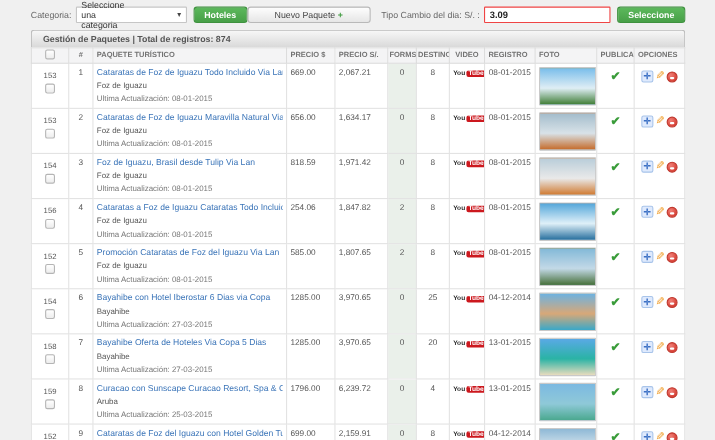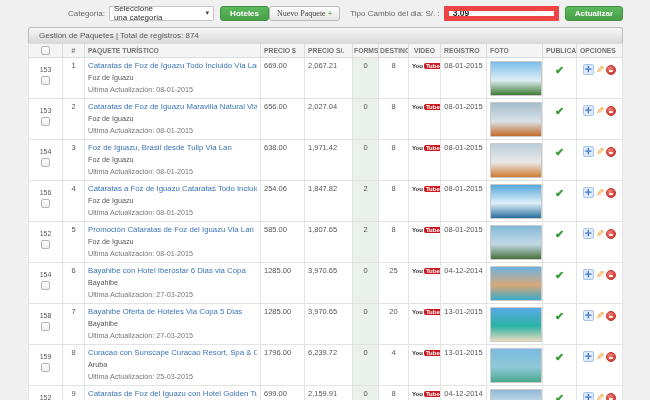--- a/index.html
+++ b/index.html
@@ -7,58 +7,58 @@
   body {
     font-family:"Liberation Sans", sans-serif;
     background:#f0f0f0;
     color:#555;
   }
   
   .toolbar {
     display:flex; align-items:center;
     padding:4px 27px 0 28px; height:22px;
   }
-  .tb-label { font-size:8px; color:#666; margin-right:4px; white-space:nowrap;margin-left:40px; }
+  .tb-label { font-size:8px; color:#666; margin-right:4px; white-space:nowrap; }
   .select {
     width:212px; height:15px; background:#fff;
     border:1px solid #c6c6c6; border-radius:1px;
     display:flex; align-items:center; justify-content:space-between;
     font-size:8px; color:#333; padding:0 4px;gap:40px;
   }
   .select .caret { font-size:7px; color:#444; }
   .btn-green {
     background:linear-gradient(#5cb85c,#48a048);
     border:1px solid #3f923f; border-radius:3px;
     color:#fff; font-size:8px; font-weight:bold;
     padding:2px 9px; margin-left:6px; cursor:pointer;
     font-family:"Liberation Sans", sans-serif;
   }
   .spacer { flex:1; }
   .btn-light {
     background:linear-gradient(#fdfdfd,#e6e6e6);
     border:1px solid #b9b9b9; border-radius:3px;
-    color:#444; font-size:8px; padding:2px 7px; cursor:pointer;
-    white-space:nowrap; font-family:Liberation Serif, serif;
+    color:#444; font-size:8px; padding:2px 24px; cursor:pointer;
+    white-space:nowrap; font-family:Liberation Sans, sans-serif;
   }
   .btn-light .plus { color:#3f9c3f; font-weight:bold; }
   .tb-label.right { margin-left:10px; }
   .tc-input {
-    width:115px; height:15px; border:5px solid #ef4444; border-radius:1px;
+    width:115px; height:15px; border:1px solid #ef4444; border-radius:1px;
     font-size:8.5px; font-weight:bold; color:#222; padding:0 4px;
     font-family:"Liberation Sans", sans-serif; background:#fff;
   }
   
   .panel { margin:5px 27px 0 28px; }
   .panel-header {
     height:16px; border:1px solid #bcbcbc; border-bottom:none;
     border-radius:3px 3px 0 0;
     background:linear-gradient(#f7f7f7,#d9d9d9);
     display:flex; align-items:center; padding:0 10px;
   }
-  .panel-title { font-size:8px; font-weight:normal; color:#555; }
+  .panel-title { font-size:8px; font-weight:bold; color:#555; }
   
   table { width:100%; border-collapse:collapse; table-layout:fixed; background:#fff; border:1px solid #cfcfcf; }
   th {
     background:#f4f4f5; border:1px solid #dcdcdc;
     font-size:6.8px; color:#737373; font-weight:bold;
     height:14px; padding:1px 3px; text-align:left; white-space:nowrap; overflow:hidden;
   }
   th.c-center { text-align:center; padding:1px 1px; }
   td {
     border:1px solid #e3e3e3; vertical-align:top;
@@ -121,21 +121,21 @@
   <span class="tb-label">Categoria:</span>
   <div class="select">
     <span>Seleccione una categoria</span>
     <span class="caret">▾</span>
   </div>
   <button class="btn-green">Hoteles</button>
   <div class="spacer"></div>
   <button class="btn-light"><span>Nuevo Paquete</span> <span class="plus">+</span></button>
   <span class="tb-label right">Tipo Cambio del dia: S/. :</span>
   <input class="tc-input" value="3.09" style="">
-  <button class="btn-green">Actualizar</button>
+  <button class="btn-green">Seleccione</button>
 </div>
 
 <div class="panel">
   <div class="panel-header">
     <span class="panel-title">Gestión de Paquetes | Total de registros: 874</span>
   </div>
 
   <table>
     <colgroup>
       <col style="width:34px">
@@ -214,21 +214,21 @@
     </td>
     <td>
             <span class="num">2</span>
           </td>
     <td>
       <a class="pkg-title">Cataratas de Foz de Iguazu Maravilla Natural Via Lan</a>
       <div class="loc">Foz de Iguazu</div>
       <div class="upd">Ultima Actualización: 08-01-2015</div>
     </td>
     <td><span class="price">656.00</span></td>
-    <td><span class="price">2,027.04</span></td>
+    <td><span class="price">1,634.17</span></td>
     <td class="forms">0</td>
     <td class="cell-center">8</td>
     <td class="cell-center">
       <span class="yt">
         <span class="yt-you">You</span>
         <span class="yt-tube">Tube</span>
       </span>
     </td>
     <td class="cell-center">08-01-2015</td>
     <td class="cell-center">
@@ -252,21 +252,21 @@
       <span class="cbx"></span>
     </td>
     <td>
             <span class="num">3</span>
           </td>
     <td>
       <a class="pkg-title">Foz de Iguazu, Brasil desde Tulip Via Lan</a>
       <div class="loc">Foz de Iguazu</div>
       <div class="upd">Ultima Actualización: 08-01-2015</div>
     </td>
-    <td><span class="price">638.00</span></td>
+    <td><span class="price">818.59</span></td>
     <td><span class="price">1,971.42</span></td>
     <td class="forms">0</td>
     <td class="cell-center">8</td>
     <td class="cell-center">
       <span class="yt">
         <span class="yt-you">You</span>
         <span class="yt-tube">Tube</span>
       </span>
     </td>
     <td class="cell-center">08-01-2015</td>

